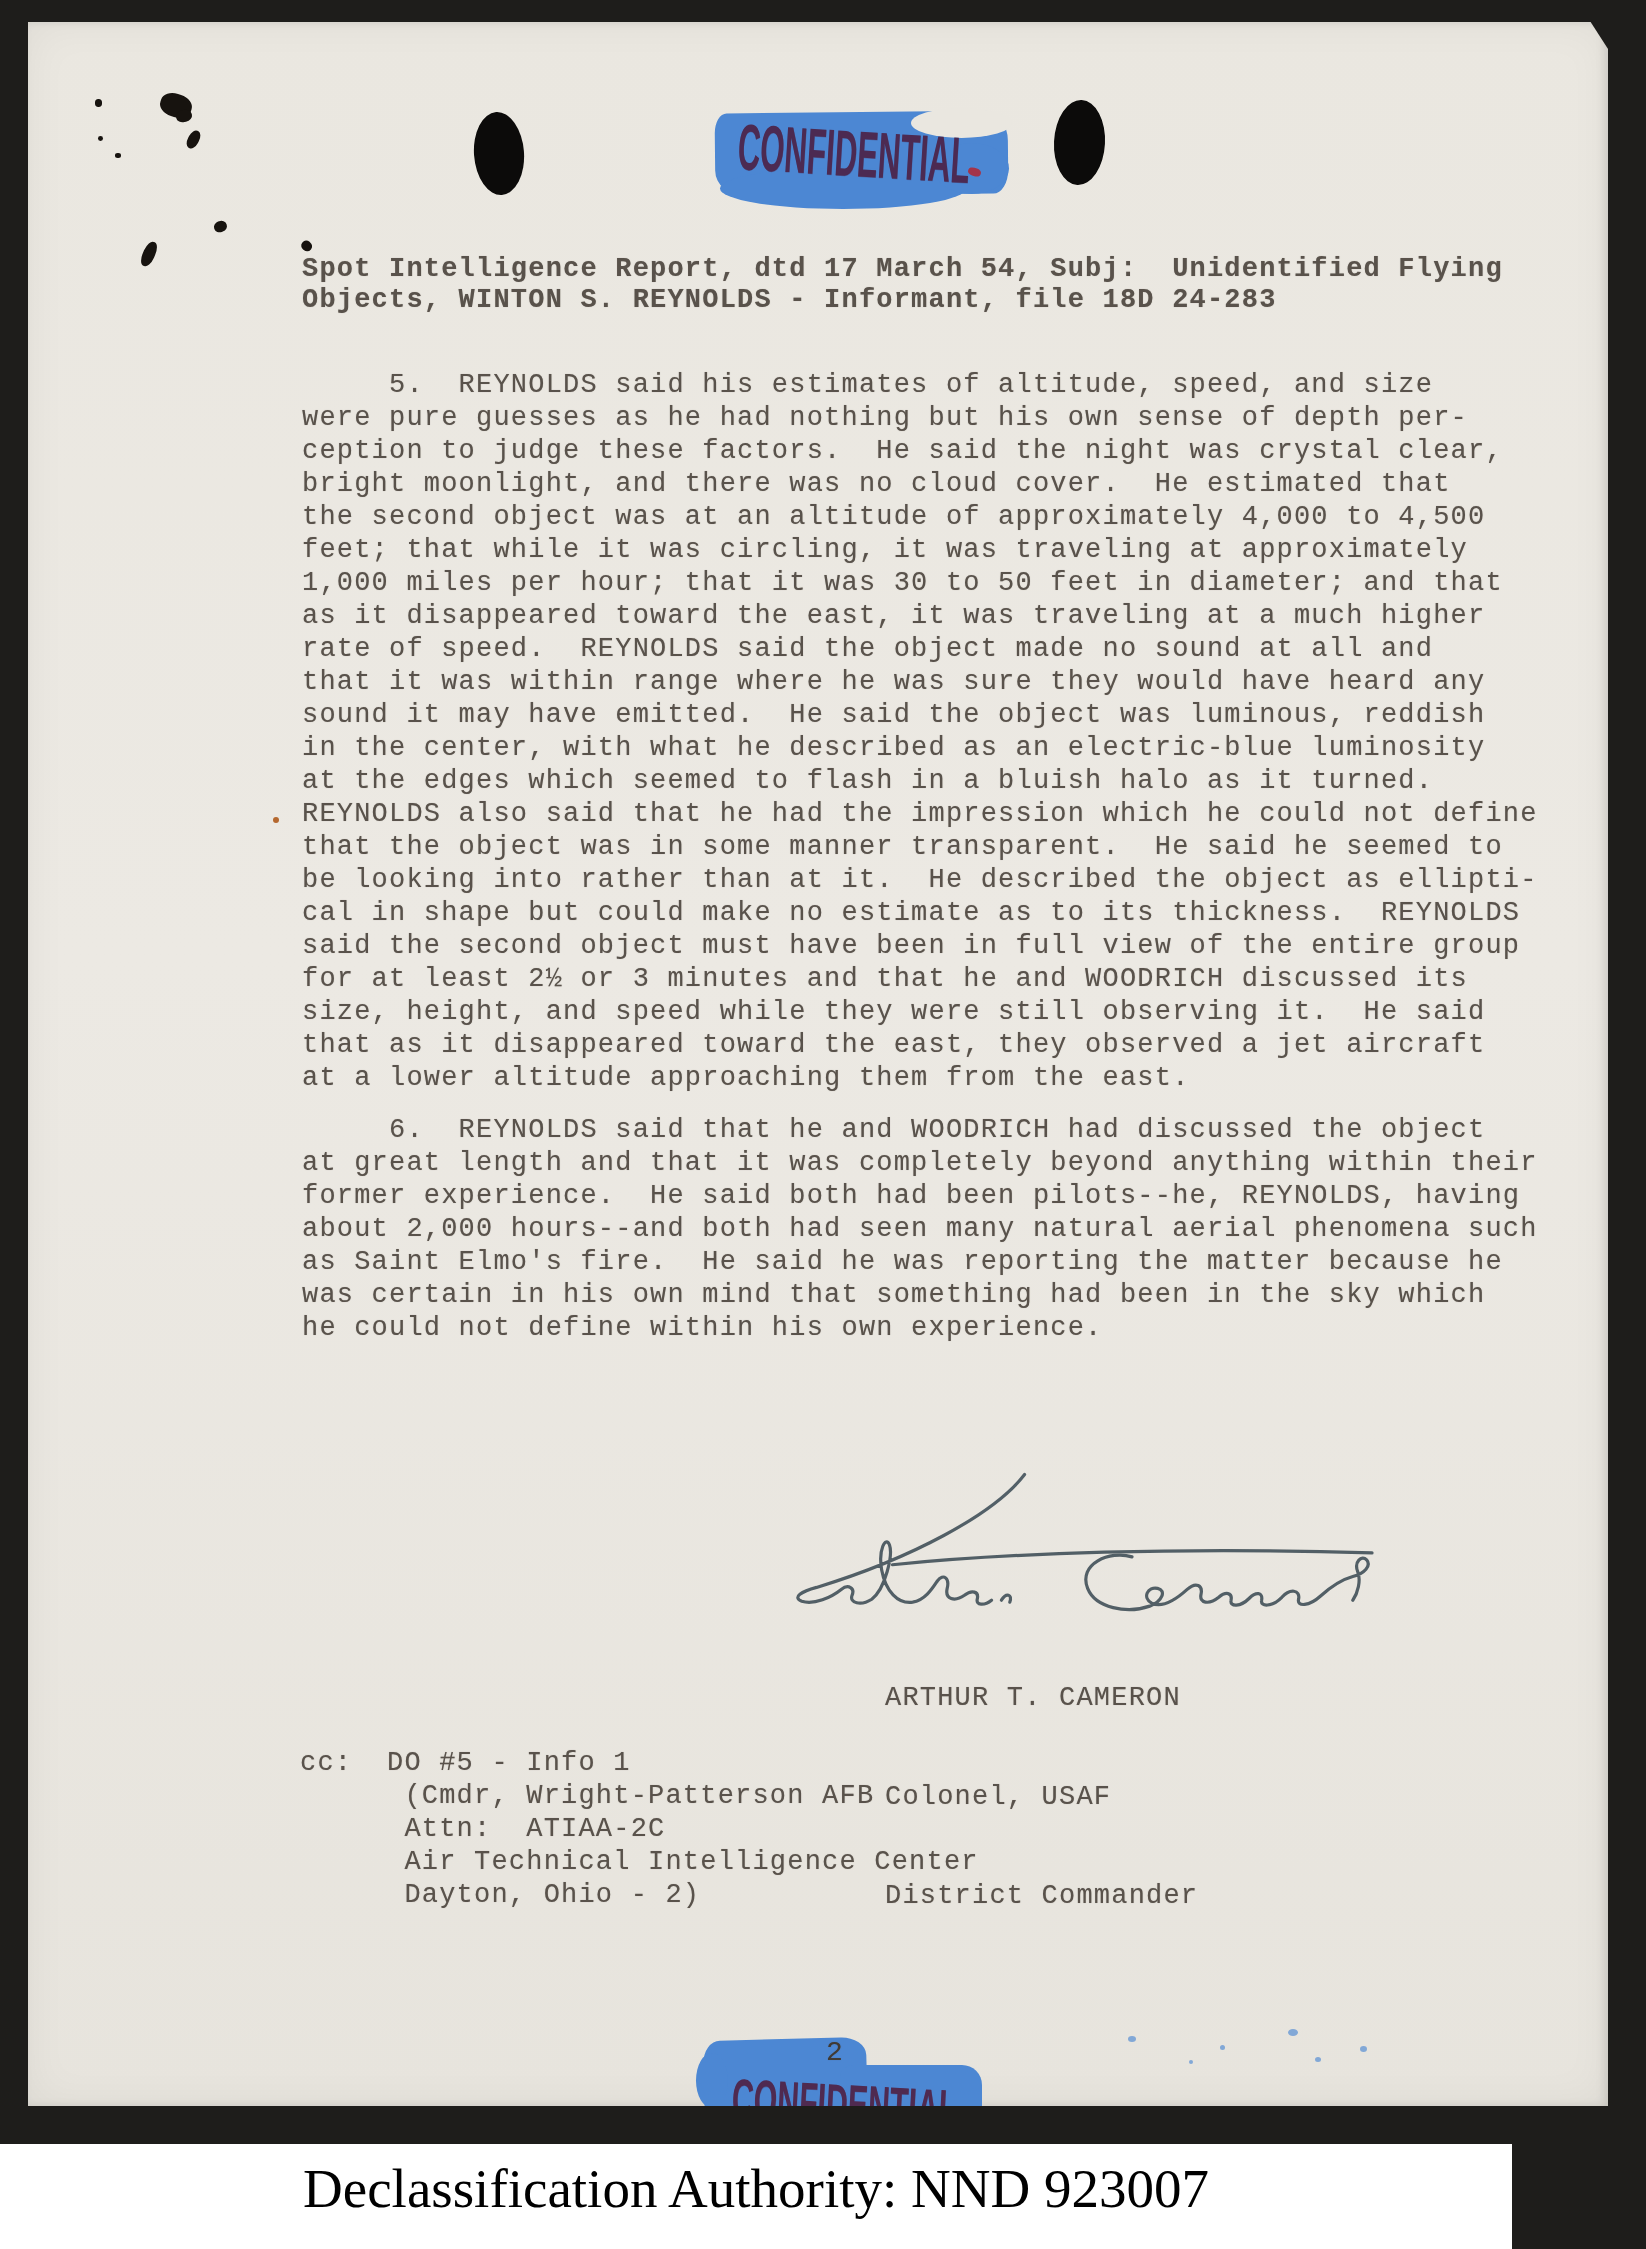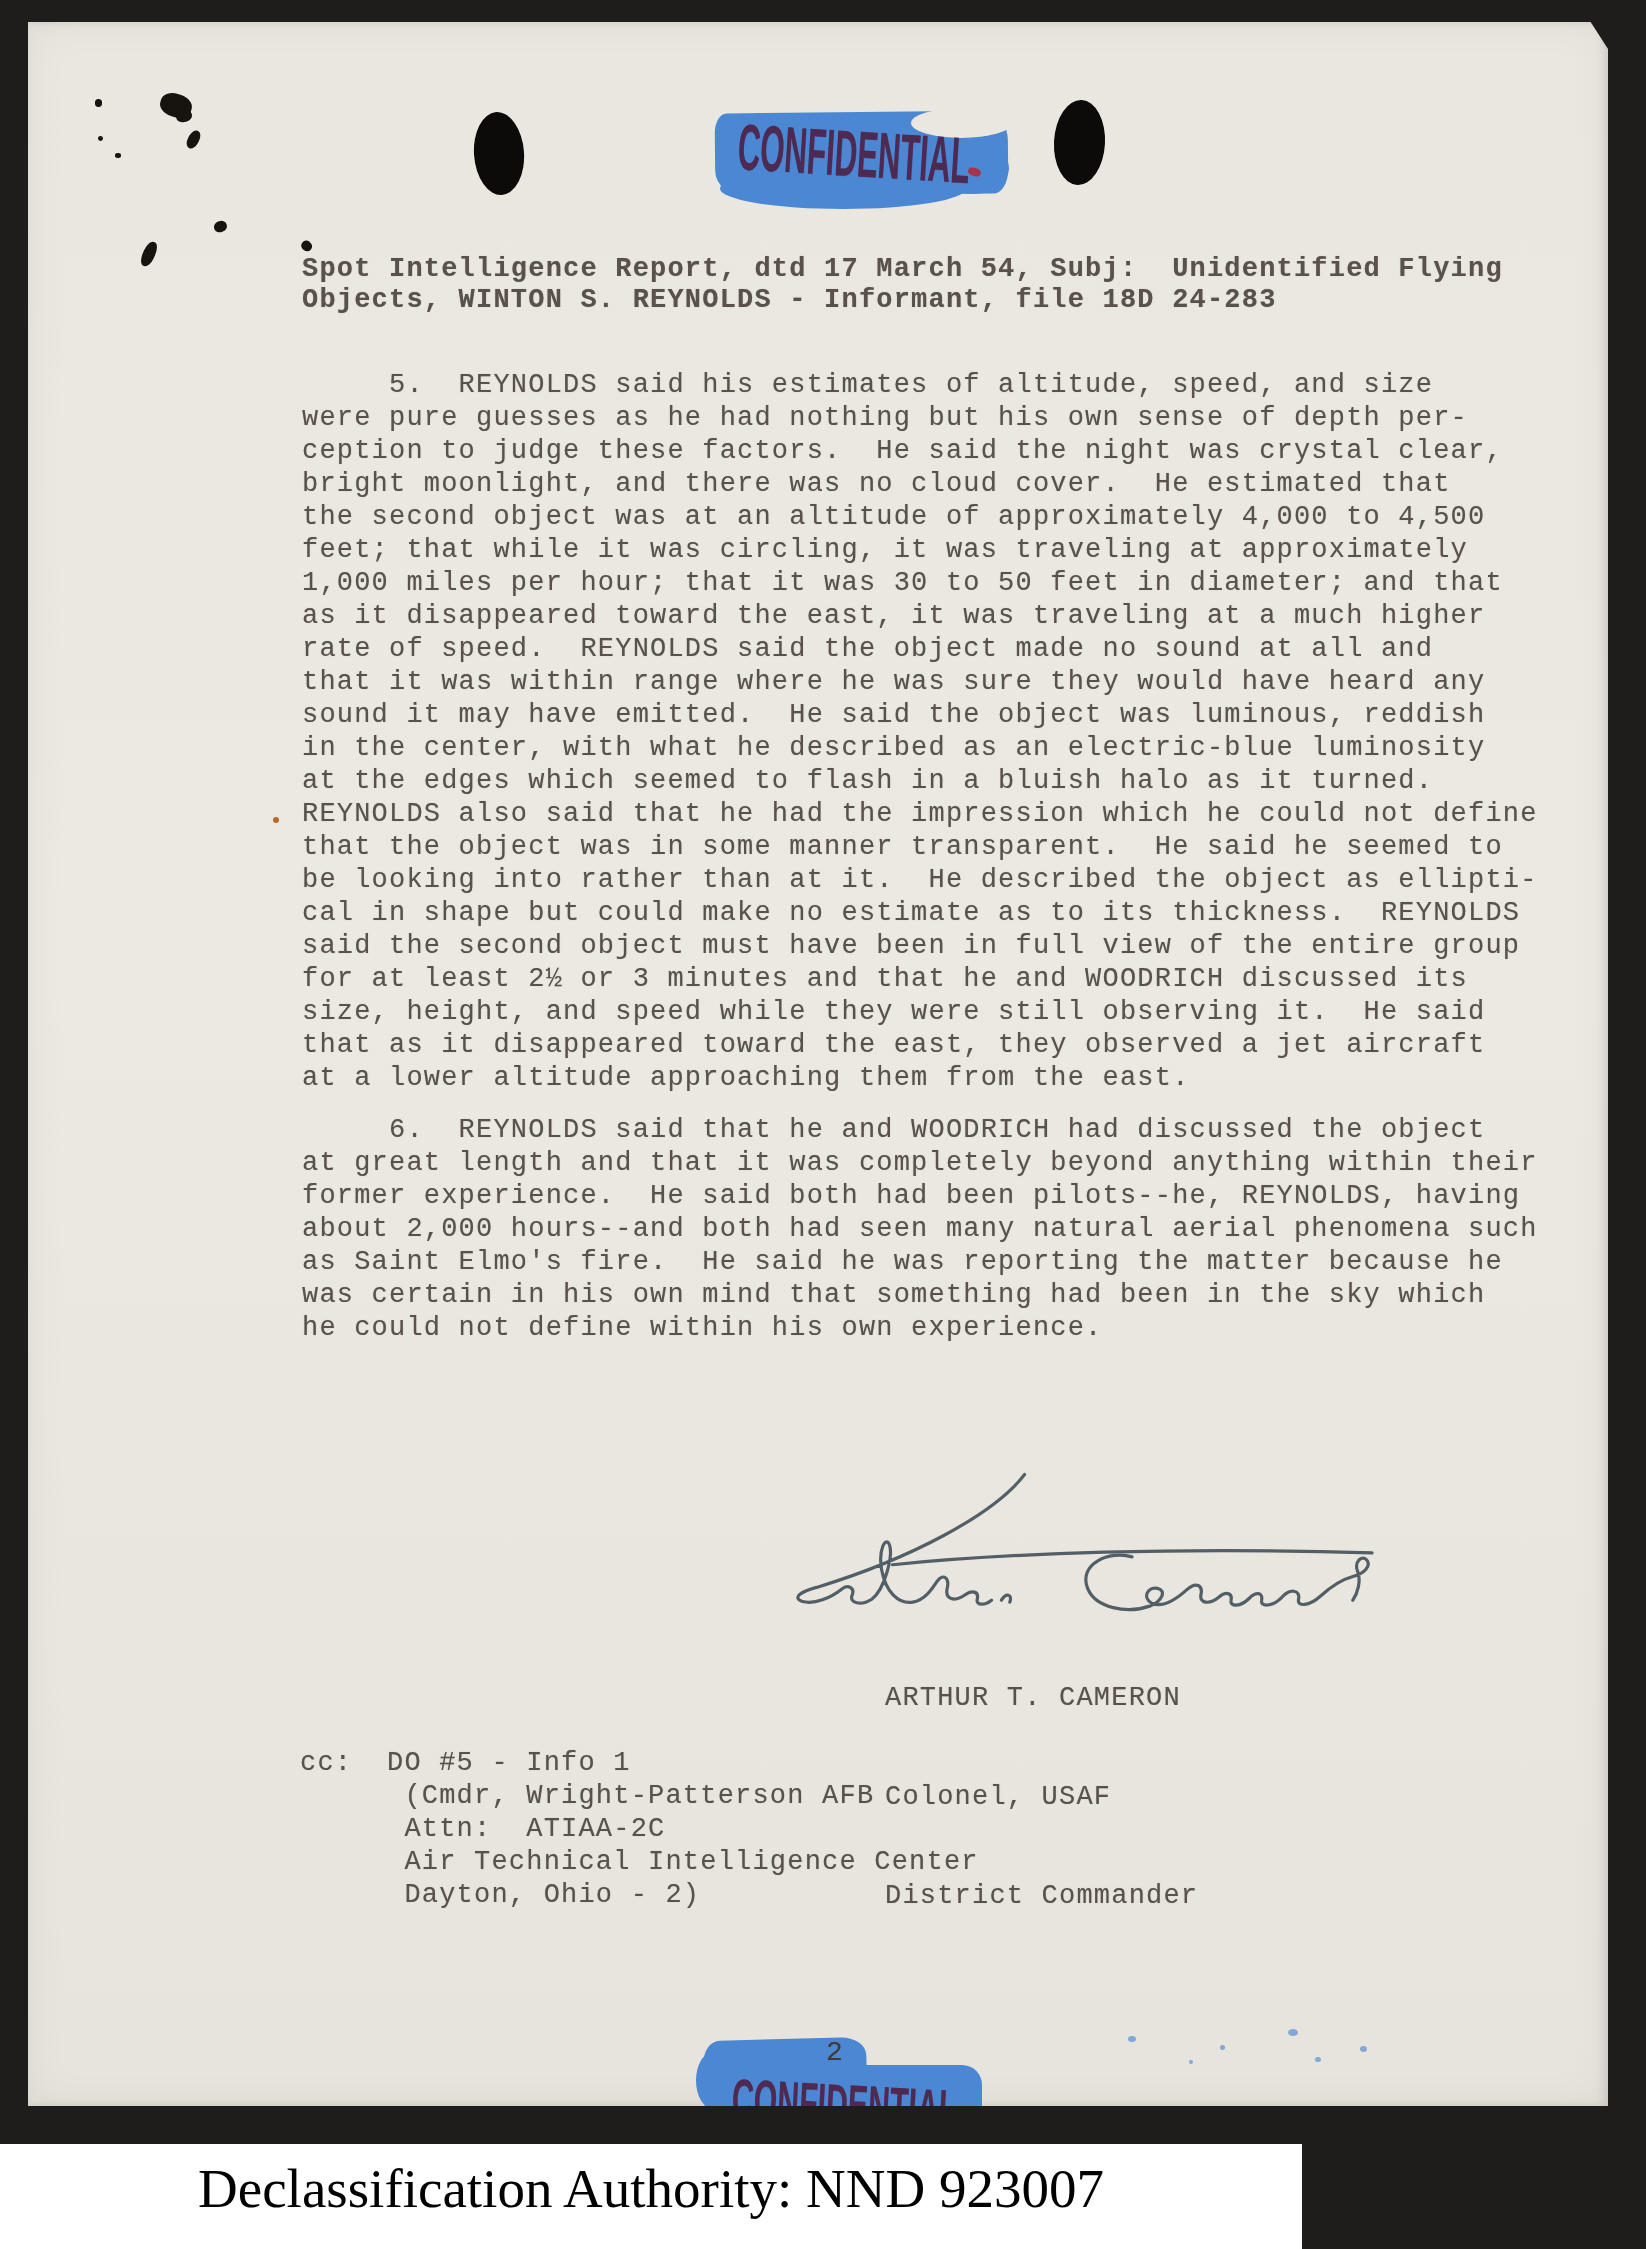--- a/index.html
+++ b/index.html
@@ -46,21 +46,21 @@
   .hl.b1{left:676px;top:2017px;width:163px;height:88px;border-radius:17px 25px 13px 20px/22px 18px 20px 25px;transform:rotate(-1.5deg);}
   .hl.b2{left:812px;top:2043px;width:142px;height:59px;border-radius:13px 20px 15px 15px;}
   .hl.b3{left:668px;top:2031px;width:32px;height:55px;border-radius:50%;}
   .speck-blue{position:absolute;background:#4c87d3;border-radius:50%;opacity:.65;z-index:1;}
   
   .speck{position:absolute;background:#17130f;border-radius:45%;}
   .dot-orange{position:absolute;left:245px;top:795px;width:6.4px;height:6.4px;background:#b5682f;border-radius:50%;}
   
   .signature{position:absolute;left:759px;top:1448px;z-index:2;}
   
-  .band{position:absolute;left:0;top:2144px;width:1302px;height:106px;background:#ffffff;
+  .band{position:absolute;left:0;top:2144px;width:1512px;height:106px;background:#ffffff;
         display:flex;justify-content:center;align-items:flex-start;z-index:8;}
   .band-text{font-family:"Liberation Serif","DejaVu Serif",serif;font-size:55px;line-height:59px;
              color:#000;padding-top:15px;}
 </style>
 </head>
 <body>
 
 <div class="stage">
   <div class="paper">
 

